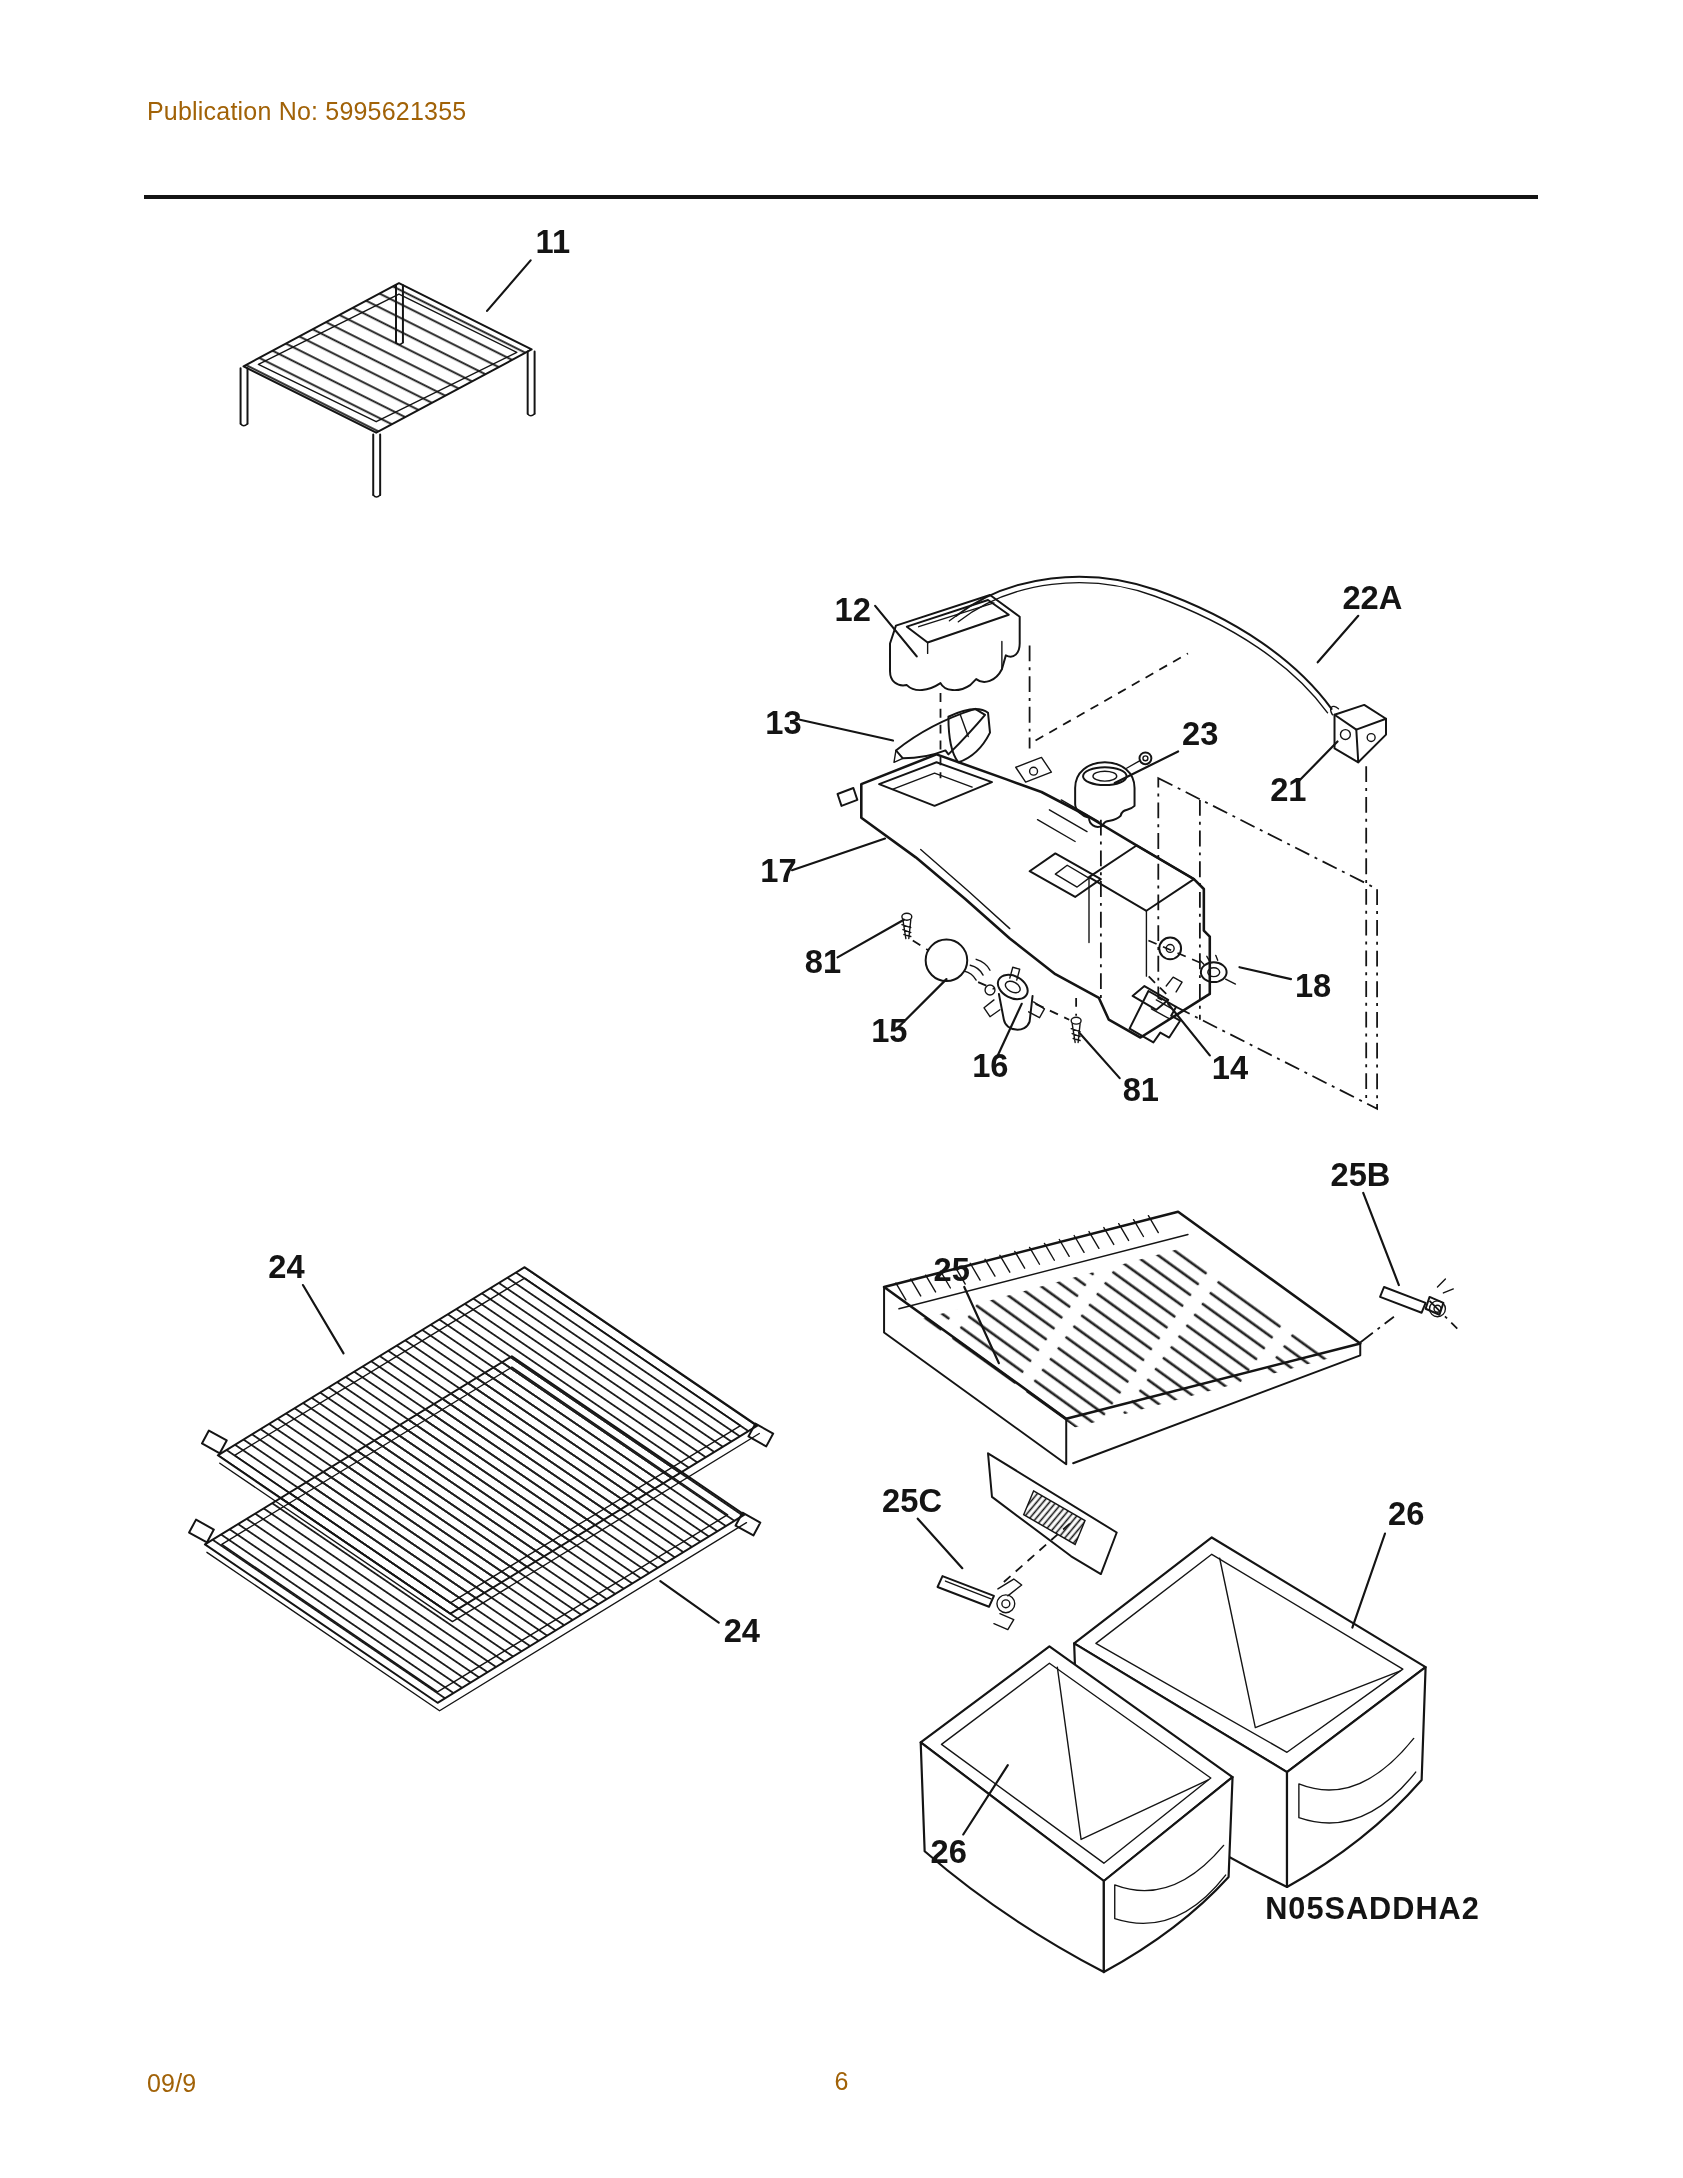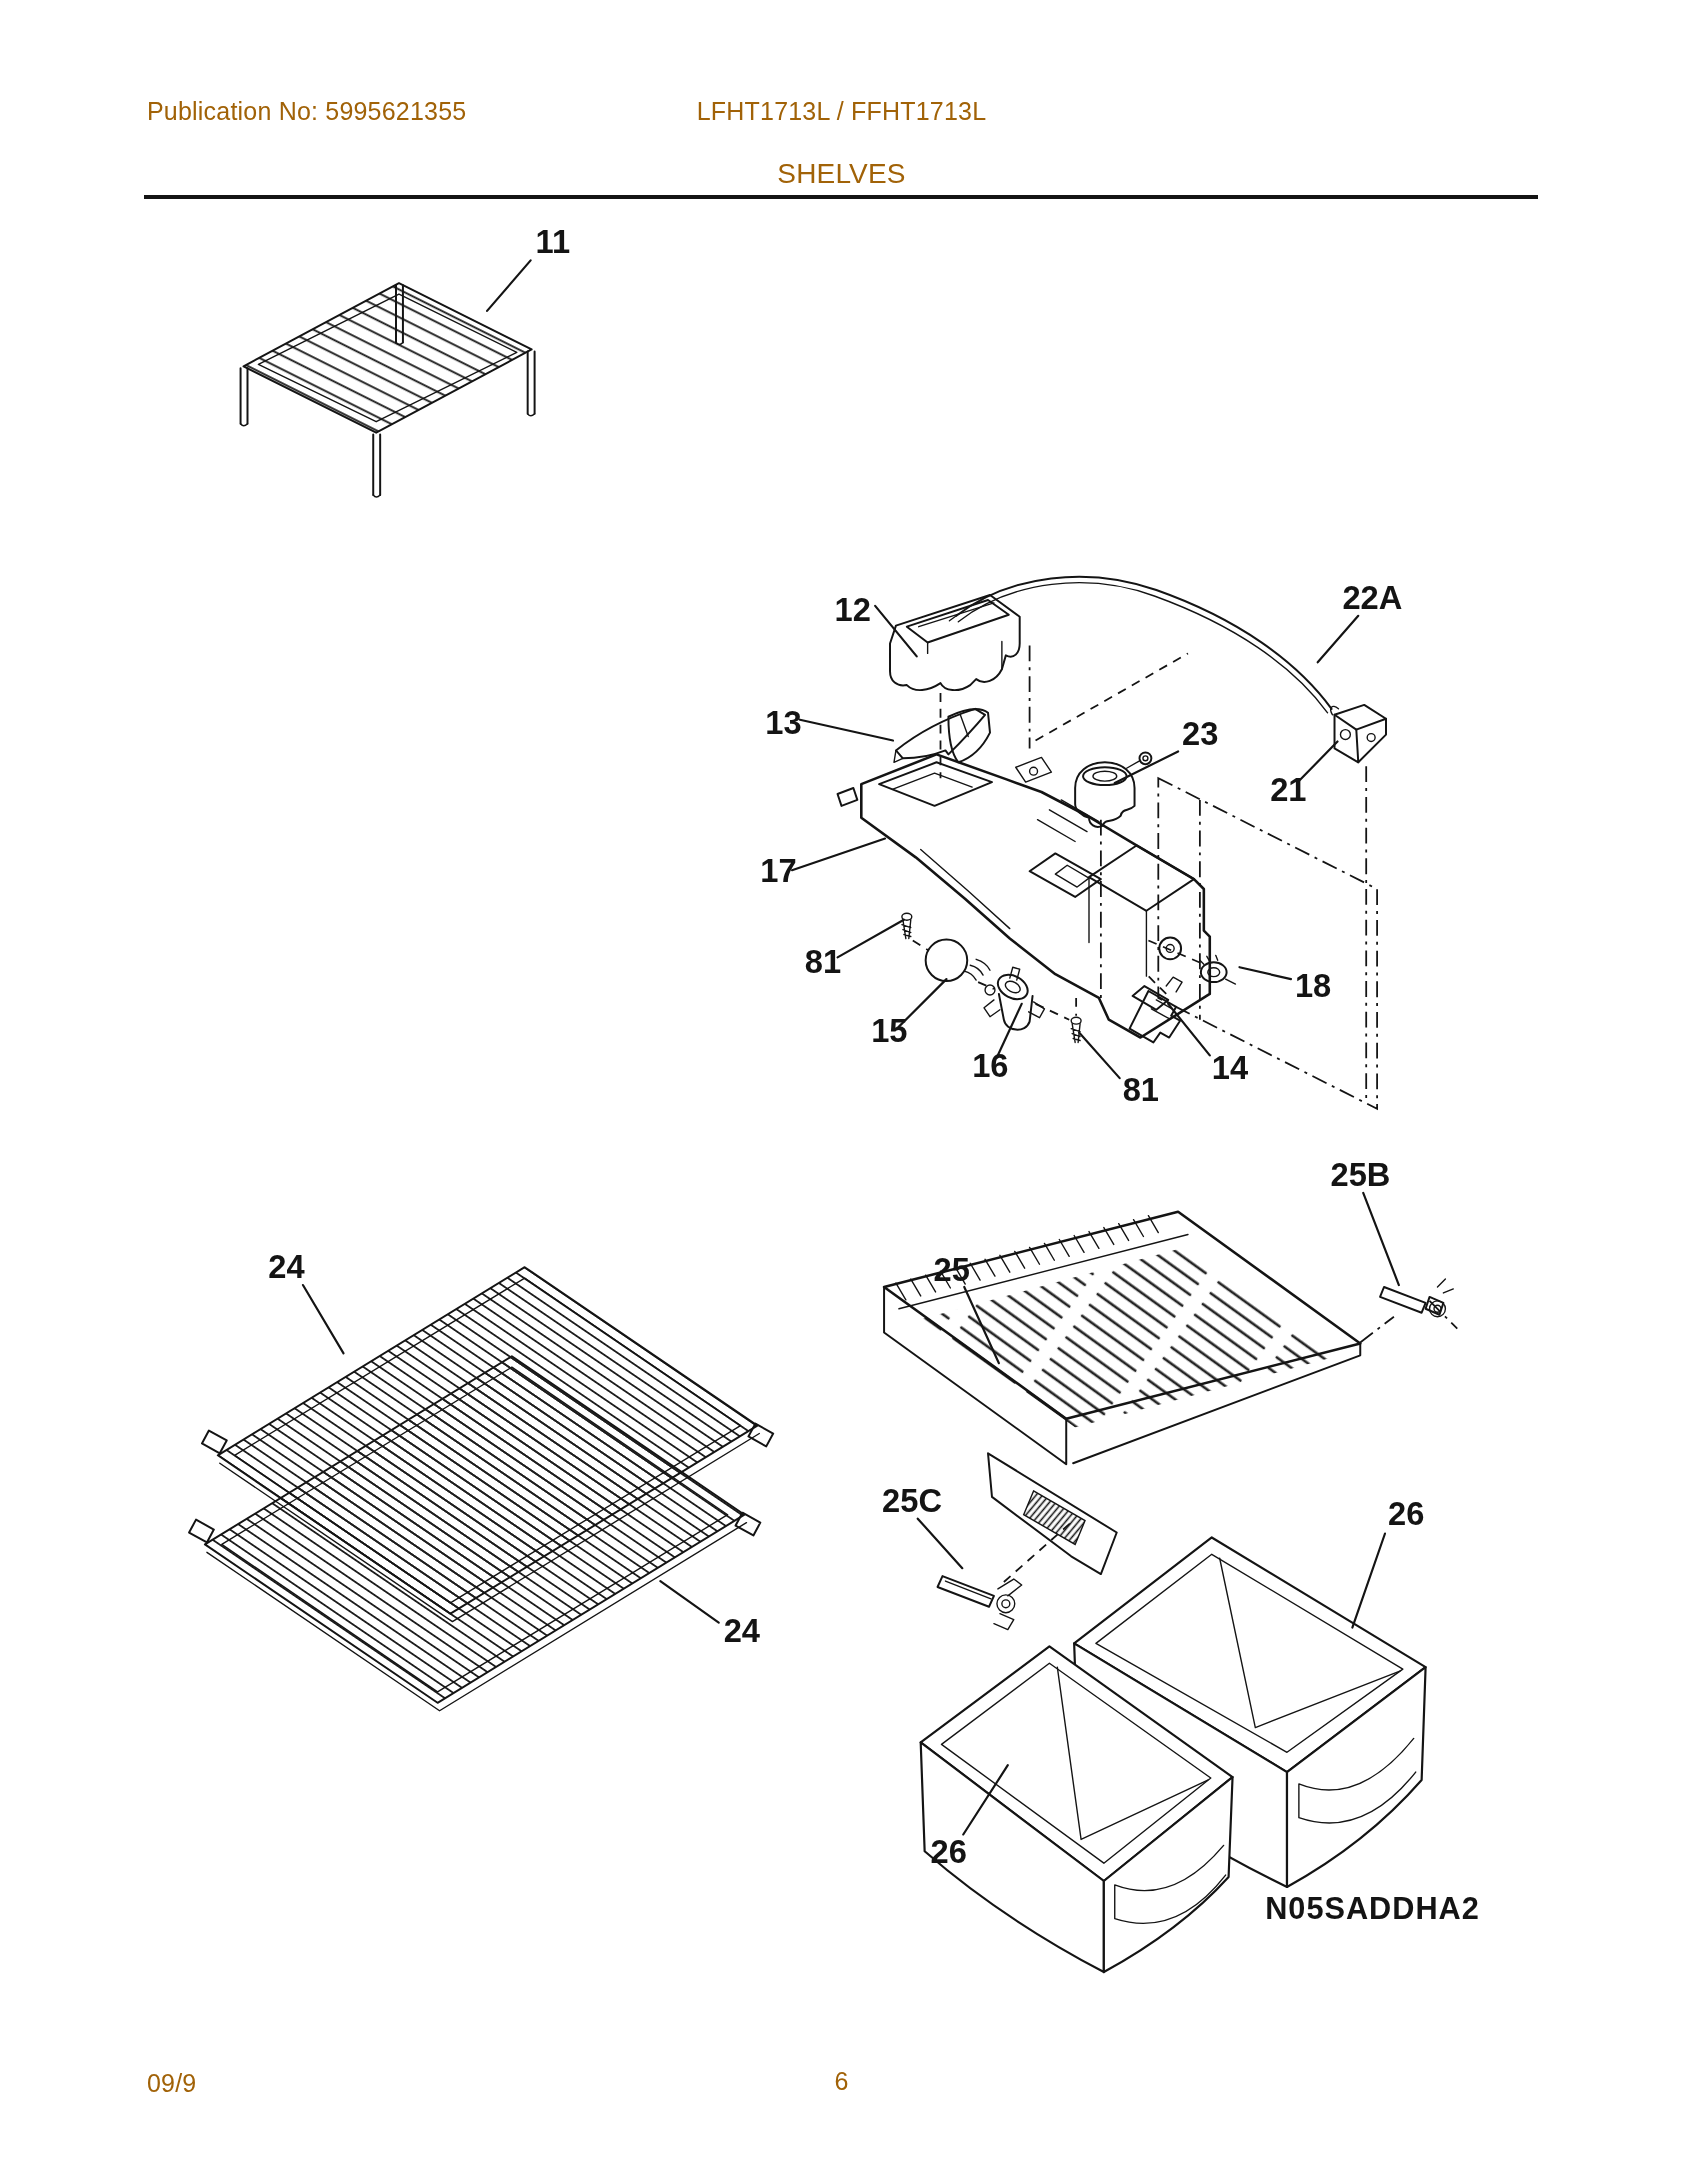--- a/index.html
+++ b/index.html
@@ -22,22 +22,20 @@
   svg .leader{stroke:#141414;stroke-width:2.2;stroke-linecap:round;}
   svg text.callout{font-family:"Liberation Sans",sans-serif;font-size:33px;font-weight:bold;fill:#141414;}
   svg text.code{font-family:"Liberation Sans",sans-serif;font-size:31px;font-weight:bold;fill:#141414;letter-spacing:1px;}
 </style>
 </head>
 <body>
 
 <div id="page">
 
   <div id="pub" class="hdr">Publication No: 5995621355</div>
-  <div id="model" class="hdr">LFHT1713L / FFHT1713L</div>
-  <div id="title" class="hdr">SHELVES</div>
   <div id="rule"></div>
 
   <svg width="1683" height="2178" viewBox="0 0 1700 2200">
     <defs>
       <pattern id="patWire24" width="40" height="9.2" patternUnits="userSpaceOnUse" patternTransform="rotate(34.3)">
         <path d="M0,4.6 H40" stroke="#1d1d1d" stroke-width="1.7"></path>
       </pattern>
       <pattern id="patWire11" width="40" height="12.5" patternUnits="userSpaceOnUse" patternTransform="rotate(26.6)">
         <path d="M0,6 H40" stroke="#1d1d1d" stroke-width="1.9"></path>
       </pattern>

